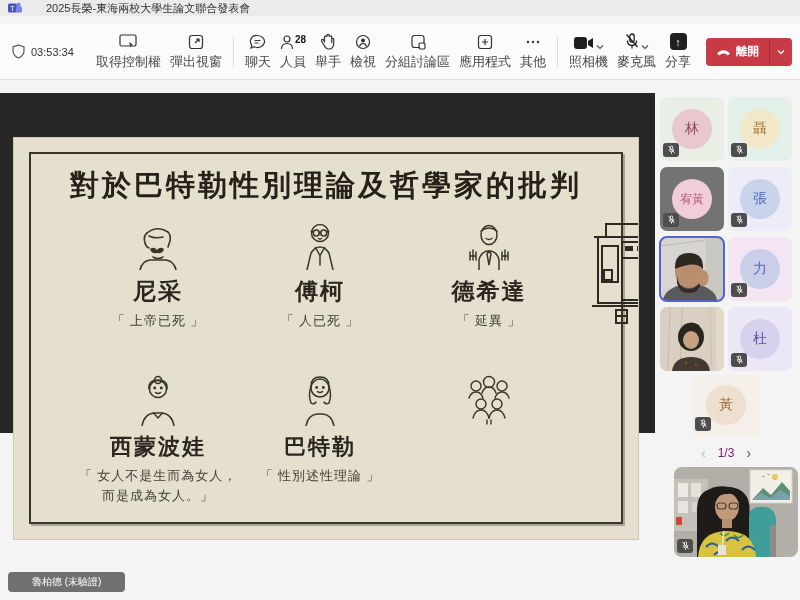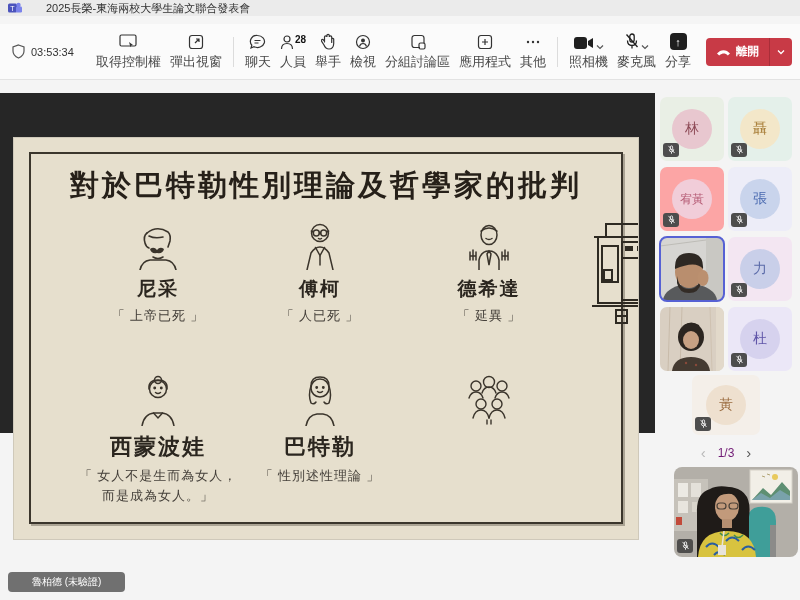--- a/index.html
+++ b/index.html
@@ -36,21 +36,21 @@
   .stage { position:absolute; left:0; top:5px; width:655px; height:340px; background:#262626;margin-top:8px; }
   .slide { position:absolute; left:14px; top:45px; width:624px; height:401px;
            background:#e6dfcd; overflow:hidden; box-shadow:0 0 0 1px #cfc9ba;
            font-family:"Liberation Serif", serif; }
   .slide-frame { position:absolute; left:15px; top:14px; right:15px; bottom:15px;
                  border:2px solid #3b362c; box-shadow:2px 2px 0 rgba(59,54,44,.35); pointer-events:none; }
   .slide-title { position:absolute; top:28px; left:0; width:100%; text-align:center;
                  font-size:29px; font-weight:bold; letter-spacing:3px; color:#262019; }
   .fig { position:absolute; width:180px; text-align:center; color:#35302a; }
   .fig-icon { display:inline-block; }
-  .fig-name { font-size:19px; font-weight:bold; letter-spacing:2px; margin-top:2px; color:#2b261f; }
+  .fig-name { font-size:23px; font-weight:bold; letter-spacing:2px; margin-top:2px; color:#2b261f; }
   .fig-quote { font-size:13px; margin-top:4px; color:#45403a; white-space:pre-line; line-height:1.5; letter-spacing:1px; }
   .row2 .fig-name { font-size:22px; }
   .press { position:absolute; left:578px; top:78px; }
 
   
   .presenter-badge { position:absolute; left:8px; top:492px; background:#707070; color:#fff;
                      font-size:10px; padding:3px 24px; border-radius:4px; }
 
   
   .tile { position:absolute; width:64px; height:64px; border-radius:7px; overflow:hidden;
@@ -376,21 +376,21 @@
       <span class="avatar" style="background:#f3e7c9; color:#a3772f;">聶</span>
       <span class="muted-badge">
           <svg width="9" height="10" viewBox="0 0 12 13" fill="none" stroke="#fff" stroke-width="1.1">
             <rect x="4.5" y="1" width="3" height="5.5" rx="1.5"></rect>
             <path d="M3 5.5 q0 3.5 3 3.5 q3 0 3 -3.5 M6 9 v2.5"></path>
             <line x1="2" y1="1" x2="10" y2="10.5"></line>
           </svg>
         </span>
     </div>
 
-    <div class="tile" style="left:660px; top:87px; background:#fca5a5;">
+    <div class="tile" style="left:660px; top:87px; background:#737373;">
       <span class="avatar two" style="background:#f1cdd9; color:#b55a74;">宥黃</span>
       <span class="muted-badge">
           <svg width="9" height="10" viewBox="0 0 12 13" fill="none" stroke="#fff" stroke-width="1.1">
             <rect x="4.5" y="1" width="3" height="5.5" rx="1.5"></rect>
             <path d="M3 5.5 q0 3.5 3 3.5 q3 0 3 -3.5 M6 9 v2.5"></path>
             <line x1="2" y1="1" x2="10" y2="10.5"></line>
           </svg>
         </span>
     </div>
     <div class="tile" style="left:728px; top:87px; background:#ededf8;">

